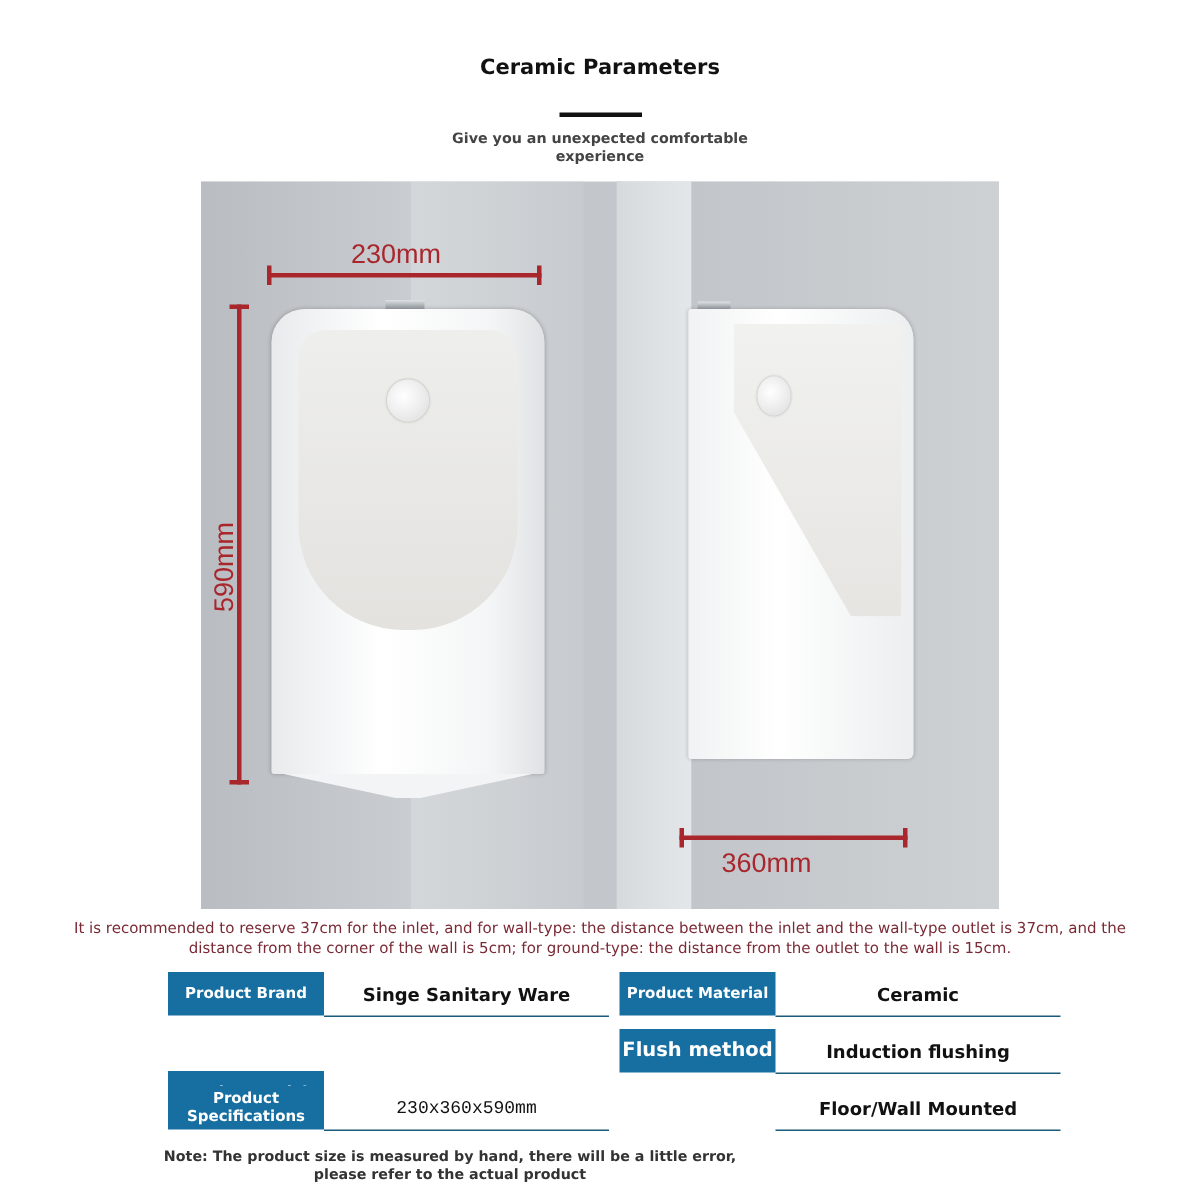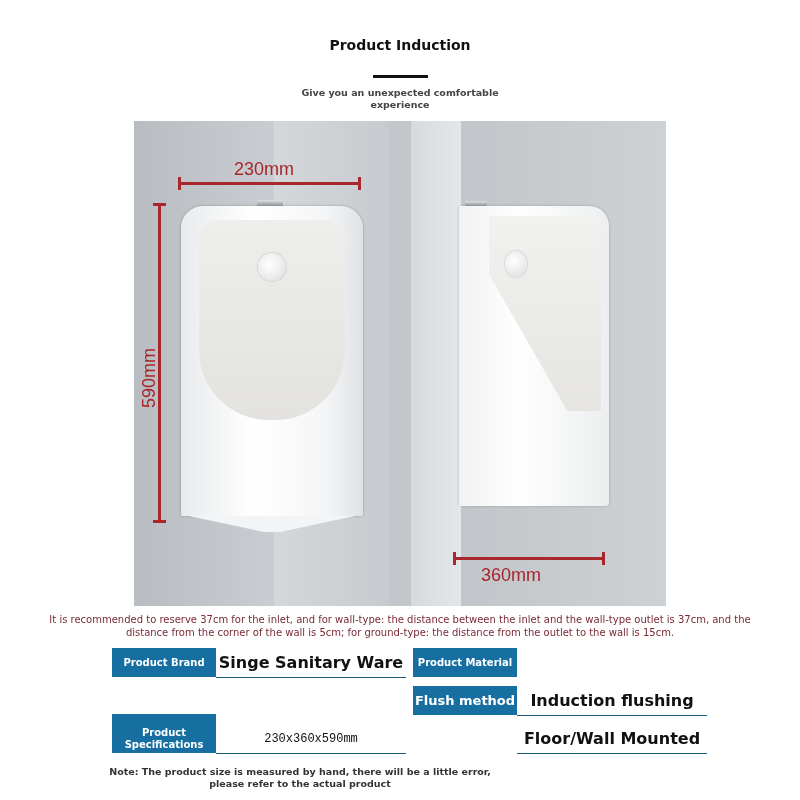--- a/index.html
+++ b/index.html
@@ -33,30 +33,30 @@
   .dim-line-v { position:absolute; width:3px; background:#a8262c; }
   .dim-line-v::before, .dim-line-v::after { content:""; position:absolute; left:-5px; width:13px; height:3px; background:#a8262c; }
   .dim-line-v::before { top:0; } .dim-line-v::after { bottom:0; }
   .dim-label { position:absolute; color:#a8262c; font-size:18px; font-family:"Liberation Sans", sans-serif; }
   .dim-label-v { transform:rotate(-90deg); transform-origin:left top; }
 
   .note-top { position:absolute; top:613px; left:30px; width:740px; text-align:center; font-size:10px; color:#7a2a35; line-height:13px; font-family:"DejaVu Sans", sans-serif; }
 
   .spec-row { position:absolute; height:30px; }
   .spec-label { position:absolute; left:0; top:0; width:104px; height:29px; background:#166fa0; color:#ffffff; font-weight:bold; font-size:10px; display:flex; align-items:center; justify-content:center; text-align:center; line-height:12px; }
-  .spec-value { position:absolute; left:104px; top:0; width:190px; height:29px; border-bottom:1px solid #1a5a7a; display:flex; align-items:center; justify-content:center; text-align:center; font-weight:bold; font-size:16px; color:#111; line-height:12px; }
+  .spec-value { position:absolute; left:104px; top:0; width:190px; height:29px; border-bottom:1px solid #1a5a7a; display:flex; align-items:center; justify-content:center; text-align:center; font-weight:bold; font-size:12px; color:#111; line-height:12px; }
   .spec-label.big { font-size:13px; }
   .spec-value.big { font-weight:normal; font-size:12px; font-family:Liberation Mono, monospace; }
 
   .note-bottom { position:absolute; top:766px; left:100px; width:400px; text-align:center; font-size:9.5px; font-weight:bold; color:#333; line-height:12px; }
 </style>
 </head>
 <body>
 
-<div class="title">Product Induction</div>
+<div class="title">Ceramic Parameters</div>
 <div class="title-bar"></div>
 <div class="subtitle">Give you an unexpected comfortable experience</div>
 
 <div class="photo photo-left">
   <div class="wall-left-a"></div>
   <div class="wall-left-b"></div>
   <div class="urinal-front">
     <div class="valve"></div>
     <div class="bowl"></div>
     <div class="button"></div>
@@ -89,20 +89,21 @@
 <div class="spec-row" style="left:112px; top:714px; width:294px;padding-left:32px;">
   <div class="spec-label">Product Model</div>
 </div>
 <div class="spec-row" style="left:112px; top:724px; width:294px;">
   <div class="spec-label">Product Specifications</div>
   <div class="spec-value big">230x360x590mm</div>
 </div>
 
 <div class="spec-row" style="left:413px; top:648px; width:294px;">
   <div class="spec-label">Product Material</div>
+  <div class="spec-value">Ceramic</div>
 </div>
 <div class="spec-row" style="left:413px; top:686px; width:294px;">
   <div class="spec-label big">Flush method</div>
   <div class="spec-value">Induction flushing</div>
 </div>
 <div class="spec-row" style="left:413px; top:724px; width:294px;">
   <div class="spec-value">Floor/Wall Mounted</div>
 </div>
 
 <div class="note-bottom">Note: The product size is measured by hand, there will be a little error, please refer to the actual product</div>

